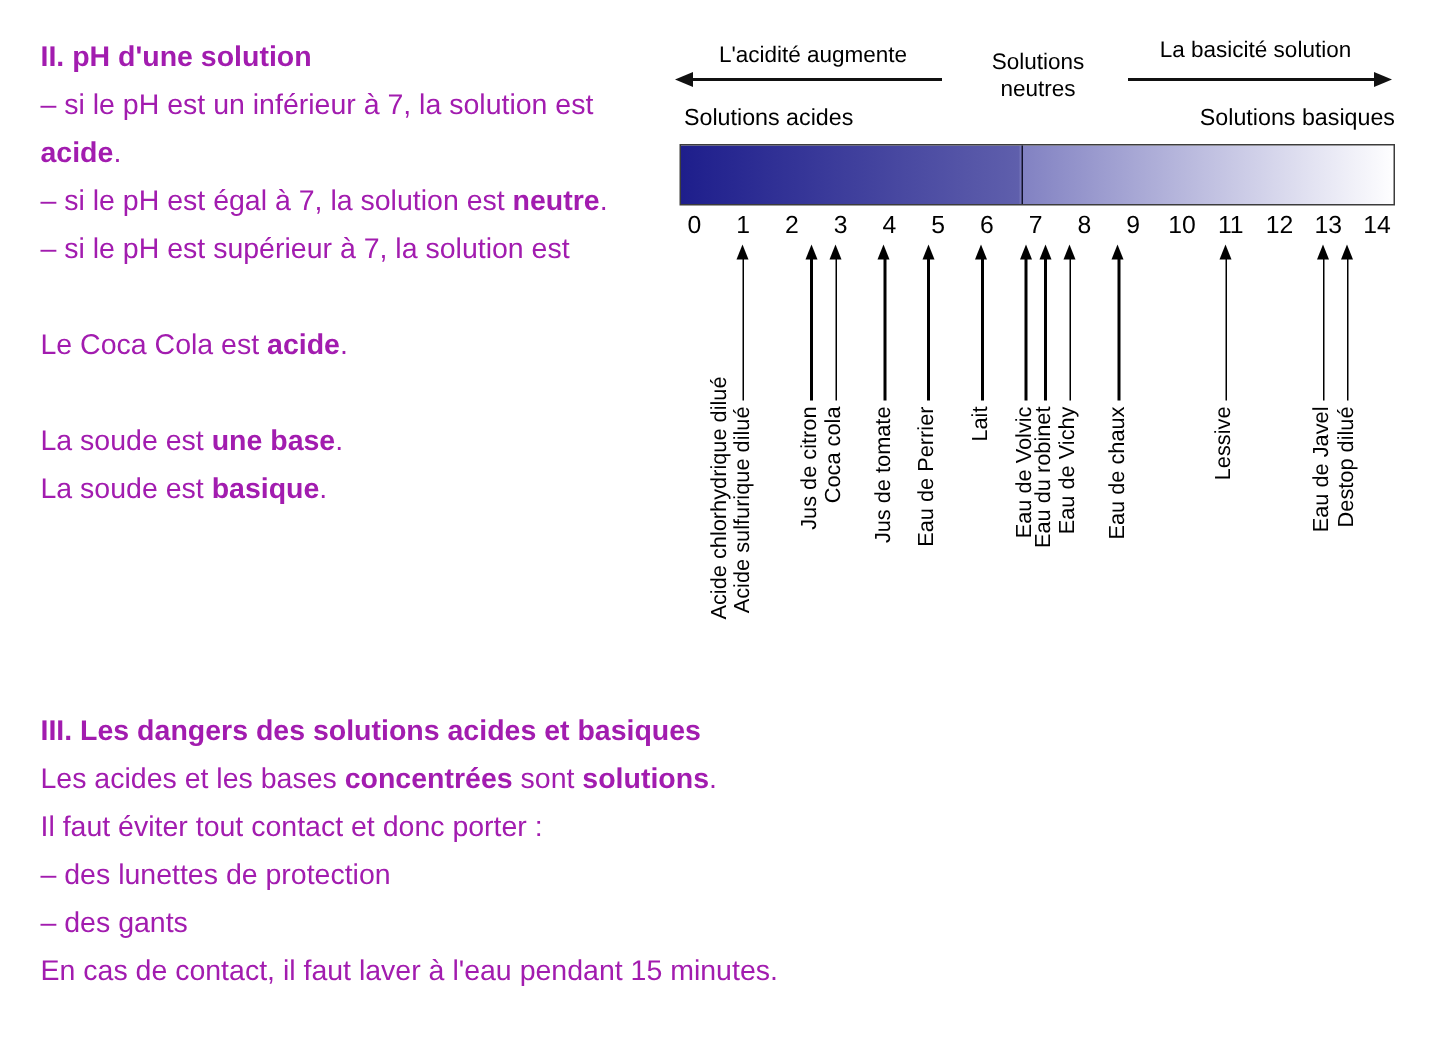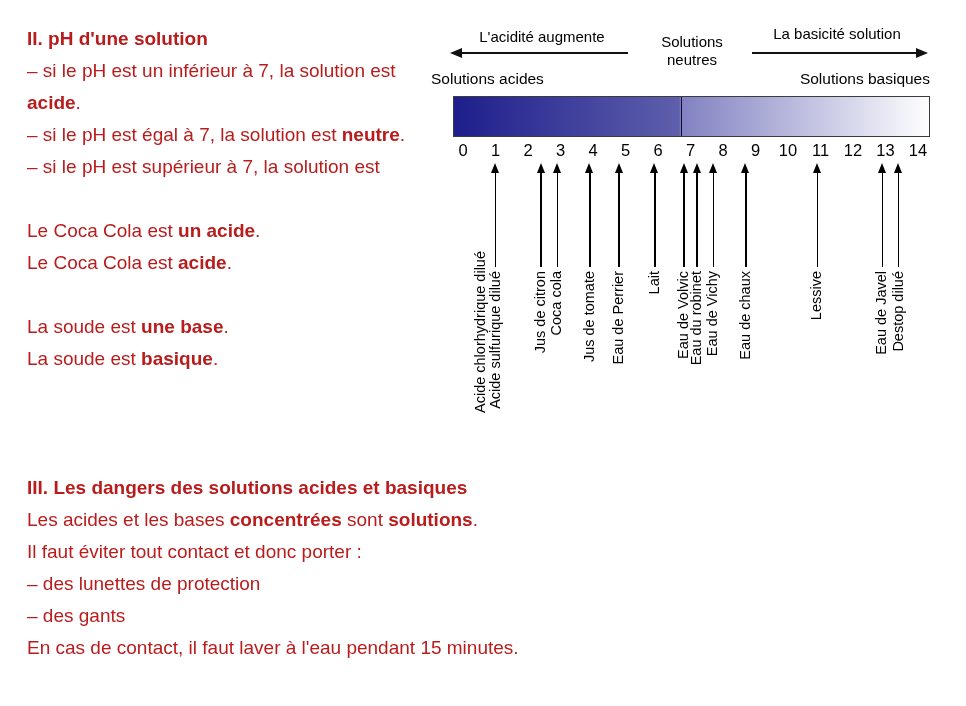--- a/index.html
+++ b/index.html
@@ -1,31 +1,31 @@
 <!DOCTYPE html>
 <html><head>
 <meta charset="utf-8">
 <style>
   html,body{margin:0;padding:0;background:#fff;}
   .page{
     position:relative;width:966px;height:706px;background:#ffffff;
     font-family:"Liberation Sans", sans-serif;color:#000;overflow:hidden;
   }
   
-  .tb{position:absolute;left:27px;font-size:19px;line-height:32px;color:#b91c1c;}
+  .tb{position:absolute;left:27px;font-size:19px;line-height:32px;color:#a21caf;}
   #section2{top:23px;}
   #section3{top:472px;}
   .tl{height:32px;white-space:nowrap;}
   .tl .b{font-weight:700;}
   
   .hlabel{position:absolute;font-size:15px;text-align:center;}
   #acidLabel{left:456px;top:28px;width:172px;}
   #basicLabel{left:748px;top:25px;width:178px;}
   #neutralLabel{position:absolute;left:646px;top:33px;width:92px;font-size:15px;line-height:18px;text-align:center;}
-  #acidZone{position:absolute;left:431px;top:70px;font-size:15.5px;}
+  #acidZone{position:absolute;left:456px;top:70px;font-size:15.5px;}
   #basicZone{position:absolute;right:36px;top:70px;font-size:15.5px;}
   .hline{position:absolute;height:1.5px;background:#111;top:52px;}
   #acidLine{left:459px;width:169px;}
   #basicLine{left:752px;width:168px;}
   .ahead{position:absolute;width:0;height:0;top:47.5px;}
   .aheadL{left:450px;border-top:5px solid transparent;border-bottom:5px solid transparent;border-right:12px solid #111;}
   .aheadR{left:916px;border-top:5px solid transparent;border-bottom:5px solid transparent;border-left:12px solid #111;}
   
   .bar{position:absolute;left:453px;top:96px;width:477px;height:41px;border:1px solid #3c3c3c;box-sizing:border-box;}
   .divider{position:absolute;left:226.5px;top:0;width:1.5px;height:100%;background:#10102a;}
@@ -43,21 +43,20 @@
 
 <div class="page">
 
   <div class="tb" id="section2">
       <div class="tl"><span class="b">II. pH d'une solution</span></div>
       <div class="tl"><span>– si le pH est un inférieur à 7, la solution est</span></div>
       <div class="tl"><span class="b">acide</span><span>.</span></div>
       <div class="tl"><span>– si le pH est égal à 7, la solution est </span><span class="b">neutre</span><span>.</span></div>
       <div class="tl"><span>– si le pH est supérieur à 7, la solution est</span></div>
       <div class="tl">&nbsp;</div>
-      <div class="tl"><span>Le Coca Cola est </span><span class="b">un acide</span><span>.</span></div>
       <div class="tl"><span>Le Coca Cola est </span><span class="b">acide</span><span>.</span></div>
       <div class="tl">&nbsp;</div>
       <div class="tl"><span>La soude est </span><span class="b">une base</span><span>.</span></div>
       <div class="tl"><span>La soude est </span><span class="b">basique</span><span>.</span></div>
     </div>
   <div class="tb" id="section3">
       <div class="tl"><span class="b">III. Les dangers des solutions acides et basiques</span></div>
       <div class="tl"><span>Les acides et les bases </span><span class="b">concentrées</span><span> sont </span><span class="b">solutions</span><span>.</span></div>
       <div class="tl"><span>Il faut éviter tout contact et donc porter :</span></div>
       <div class="tl"><span>– des lunettes de protection</span></div>

